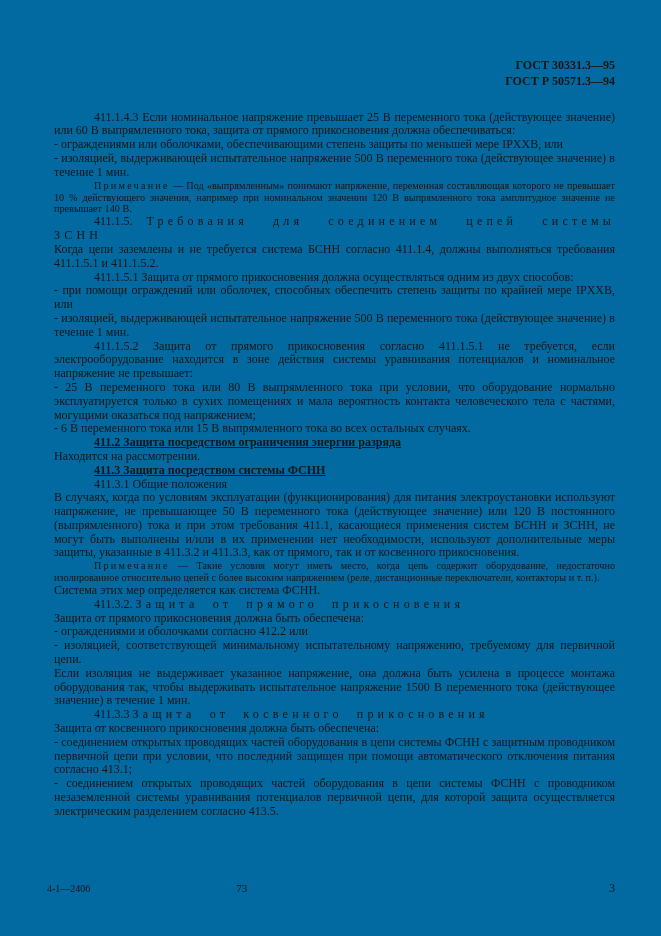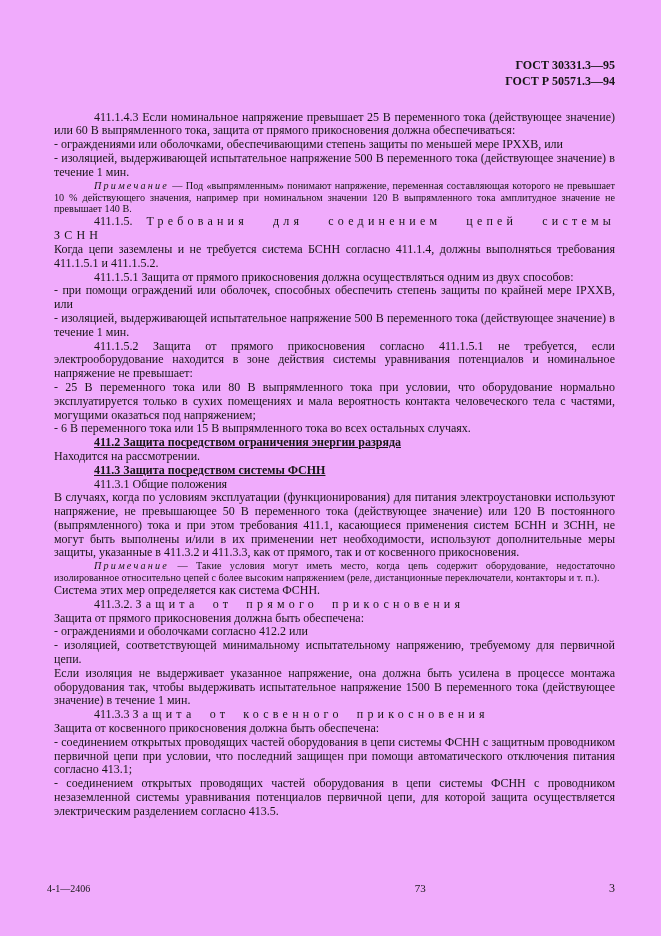--- a/index.html
+++ b/index.html
@@ -2,21 +2,21 @@
 <html><head>
 <meta charset="utf-8">
 <style>
   * { margin: 0; padding: 0; box-sizing: border-box; }
   html, body { background: #e8e8e8; }
   .page {
     position: relative;
     width: 661px;
     height: 936px;
     margin: 0 auto;
-    background: #f0abfc;
+    background: #0369a1;
     color: #161616;
     font-family: "Liberation Serif", "DejaVu Serif", serif;
     padding: 58px 46px 0 47px;
     overflow: hidden;
   }
   .doc-header {
     text-align: right;
     font-weight: 700;
     font-size: 12px;
     line-height: 1.32;
@@ -26,32 +26,32 @@
     font-size: 12px;
     line-height: 13.8px;
     text-align: justify;
     margin-left: 7px;
   }
   .para { text-align: justify; }
   .para.indent { text-indent: 40px; }
   .para.bold { font-weight: 700; text-decoration: underline; }
   .para.small { font-size: 10.2px; line-height: 11.9px; }
   .spaced-title { letter-spacing: 4.2px; word-spacing: 7px; }
-  .note-label { letter-spacing: 2.2px; font-style: italic; }
+  .note-label { letter-spacing: 2.2px; }
   .doc-footer {
     position: absolute;
     left: 47px;
     right: 46px;
     bottom: 40px;
     display: flex;
     align-items: baseline;
     font-size: 11.5px;
   }
   .doc-footer .f-left  { flex: 1; text-align: left; font-size: 10px; }
-  .doc-footer .f-center{ flex: 1; text-align: right; font-size: 11px; }
+  .doc-footer .f-center{ flex: 1; text-align: left; font-size: 11px; }
   .doc-footer .f-right { flex: 1; text-align: right; font-size: 12px; }
 </style>
 </head>
 <body>
 
 <div class="page">
 
   <div class="doc-header">
     <div>ГОСТ 30331.3—95</div>
     <div>ГОСТ Р 50571.3—94</div>

